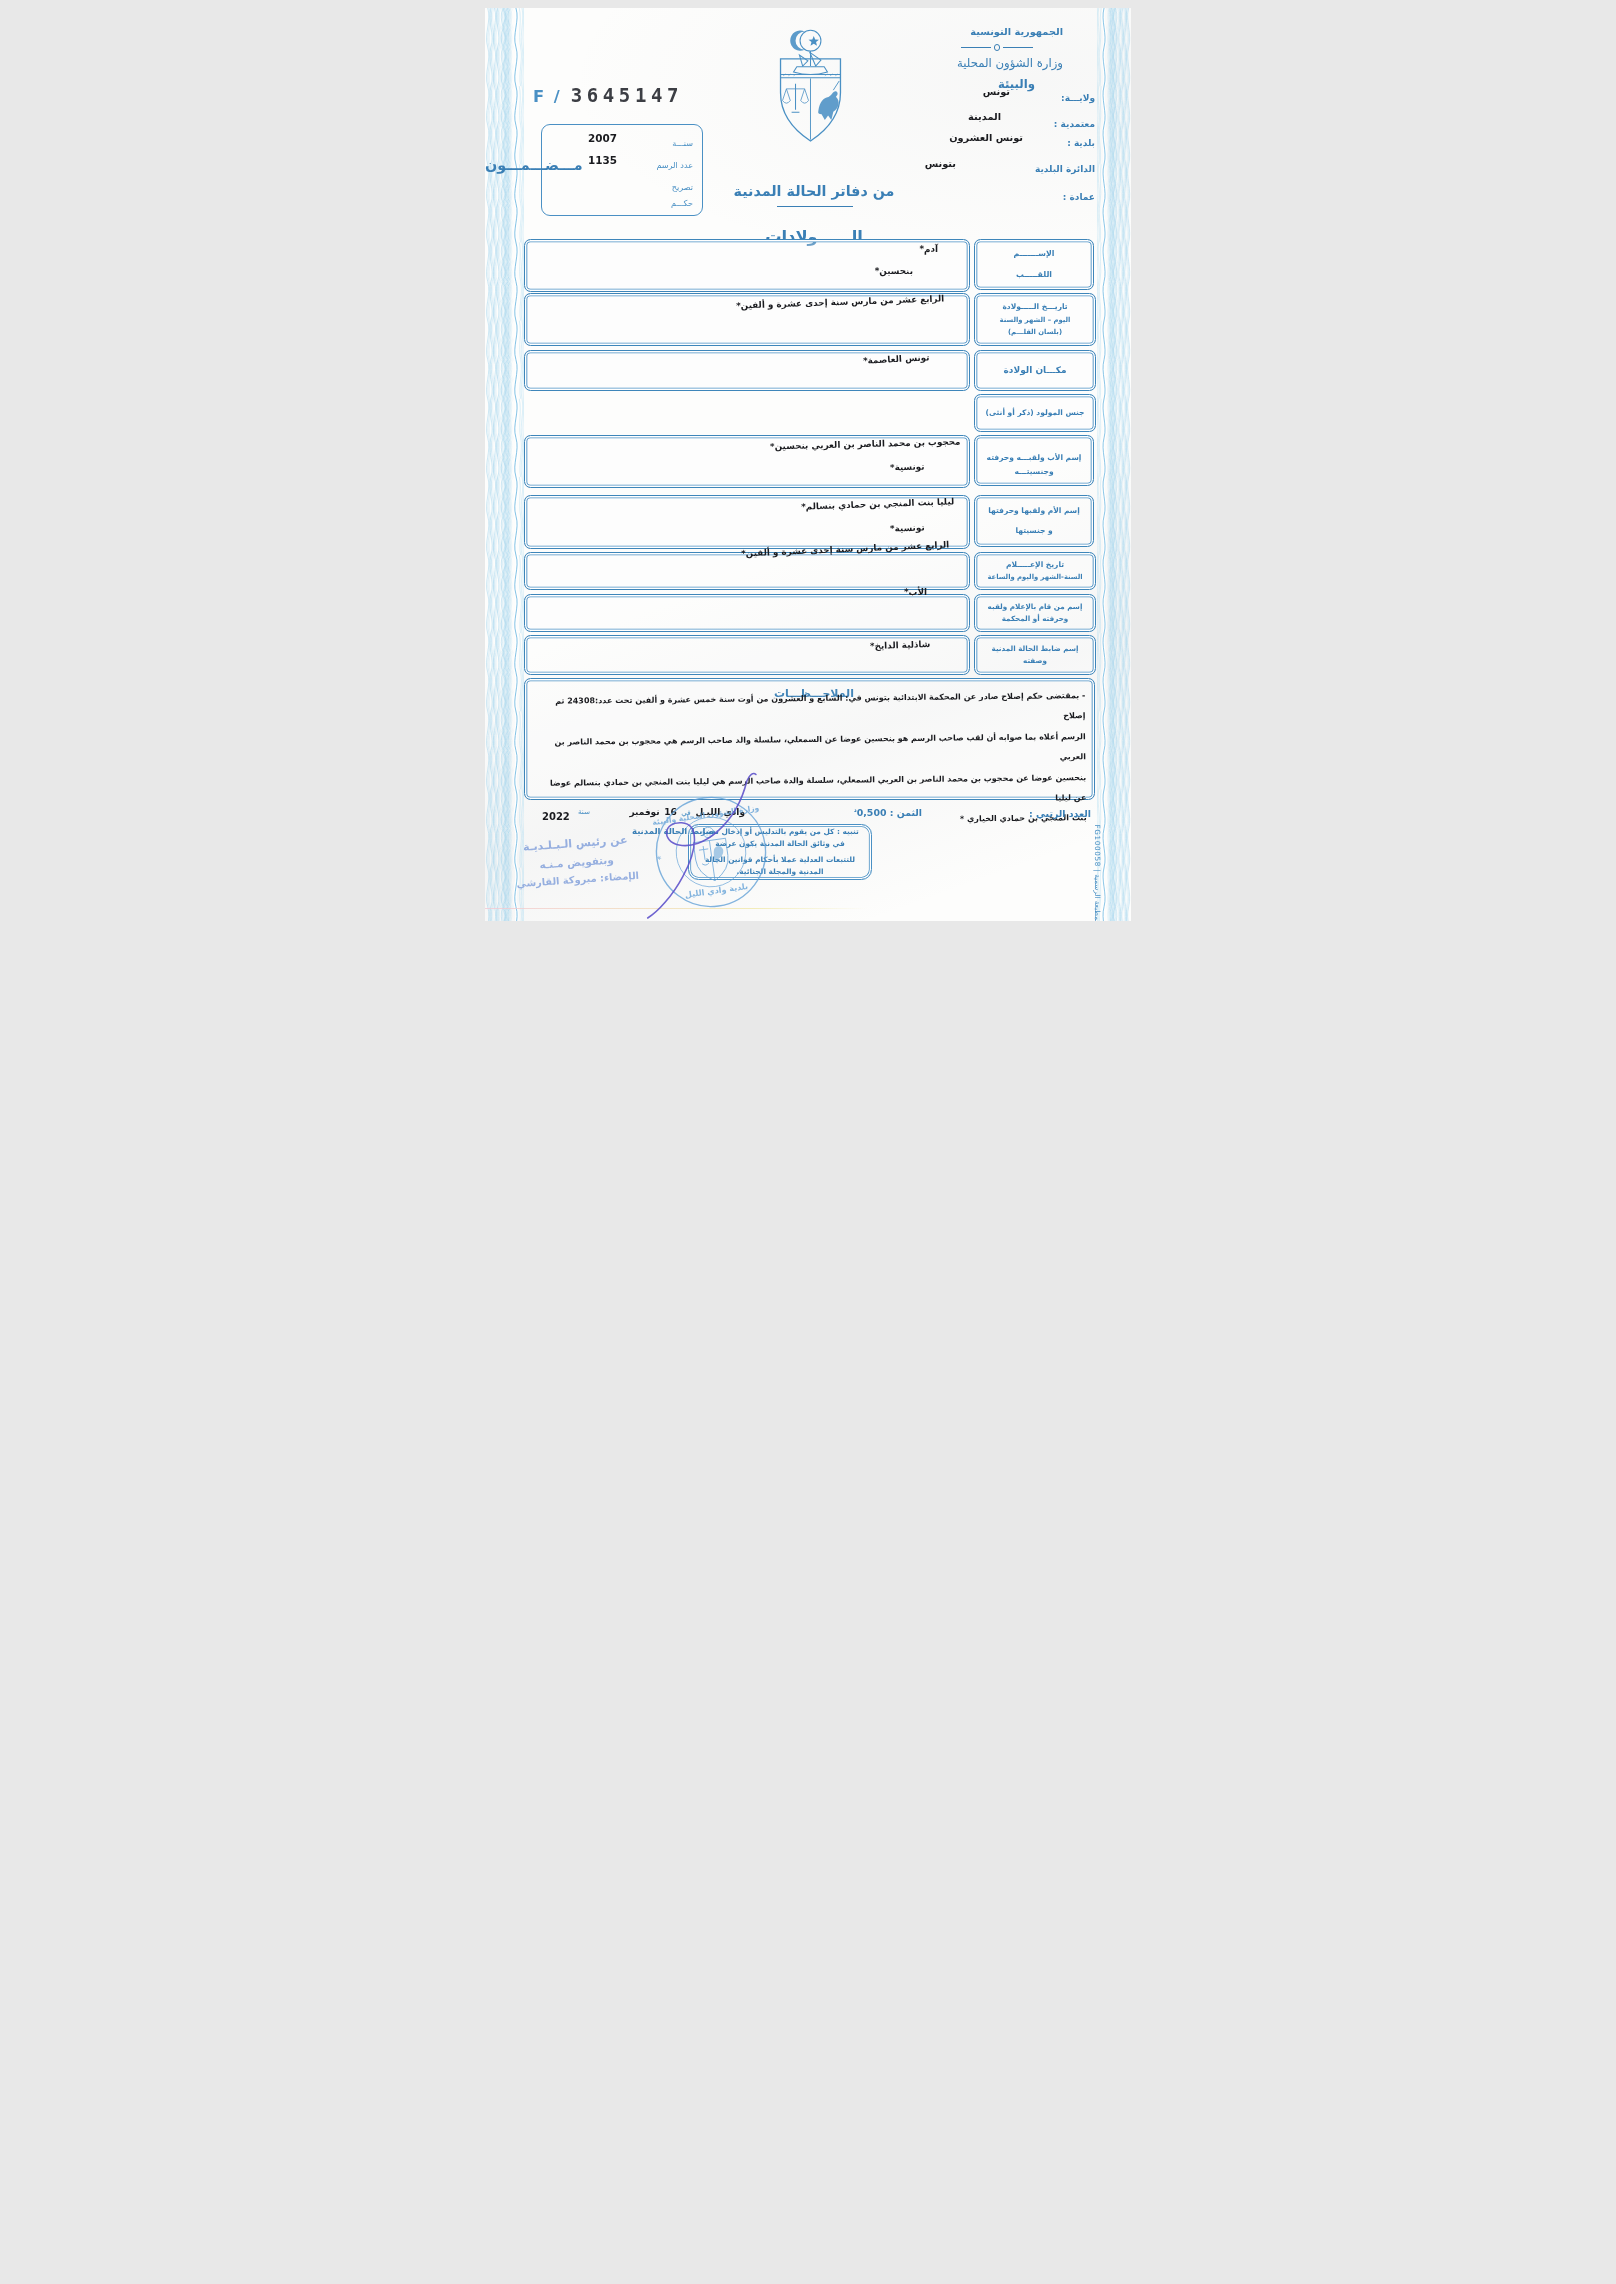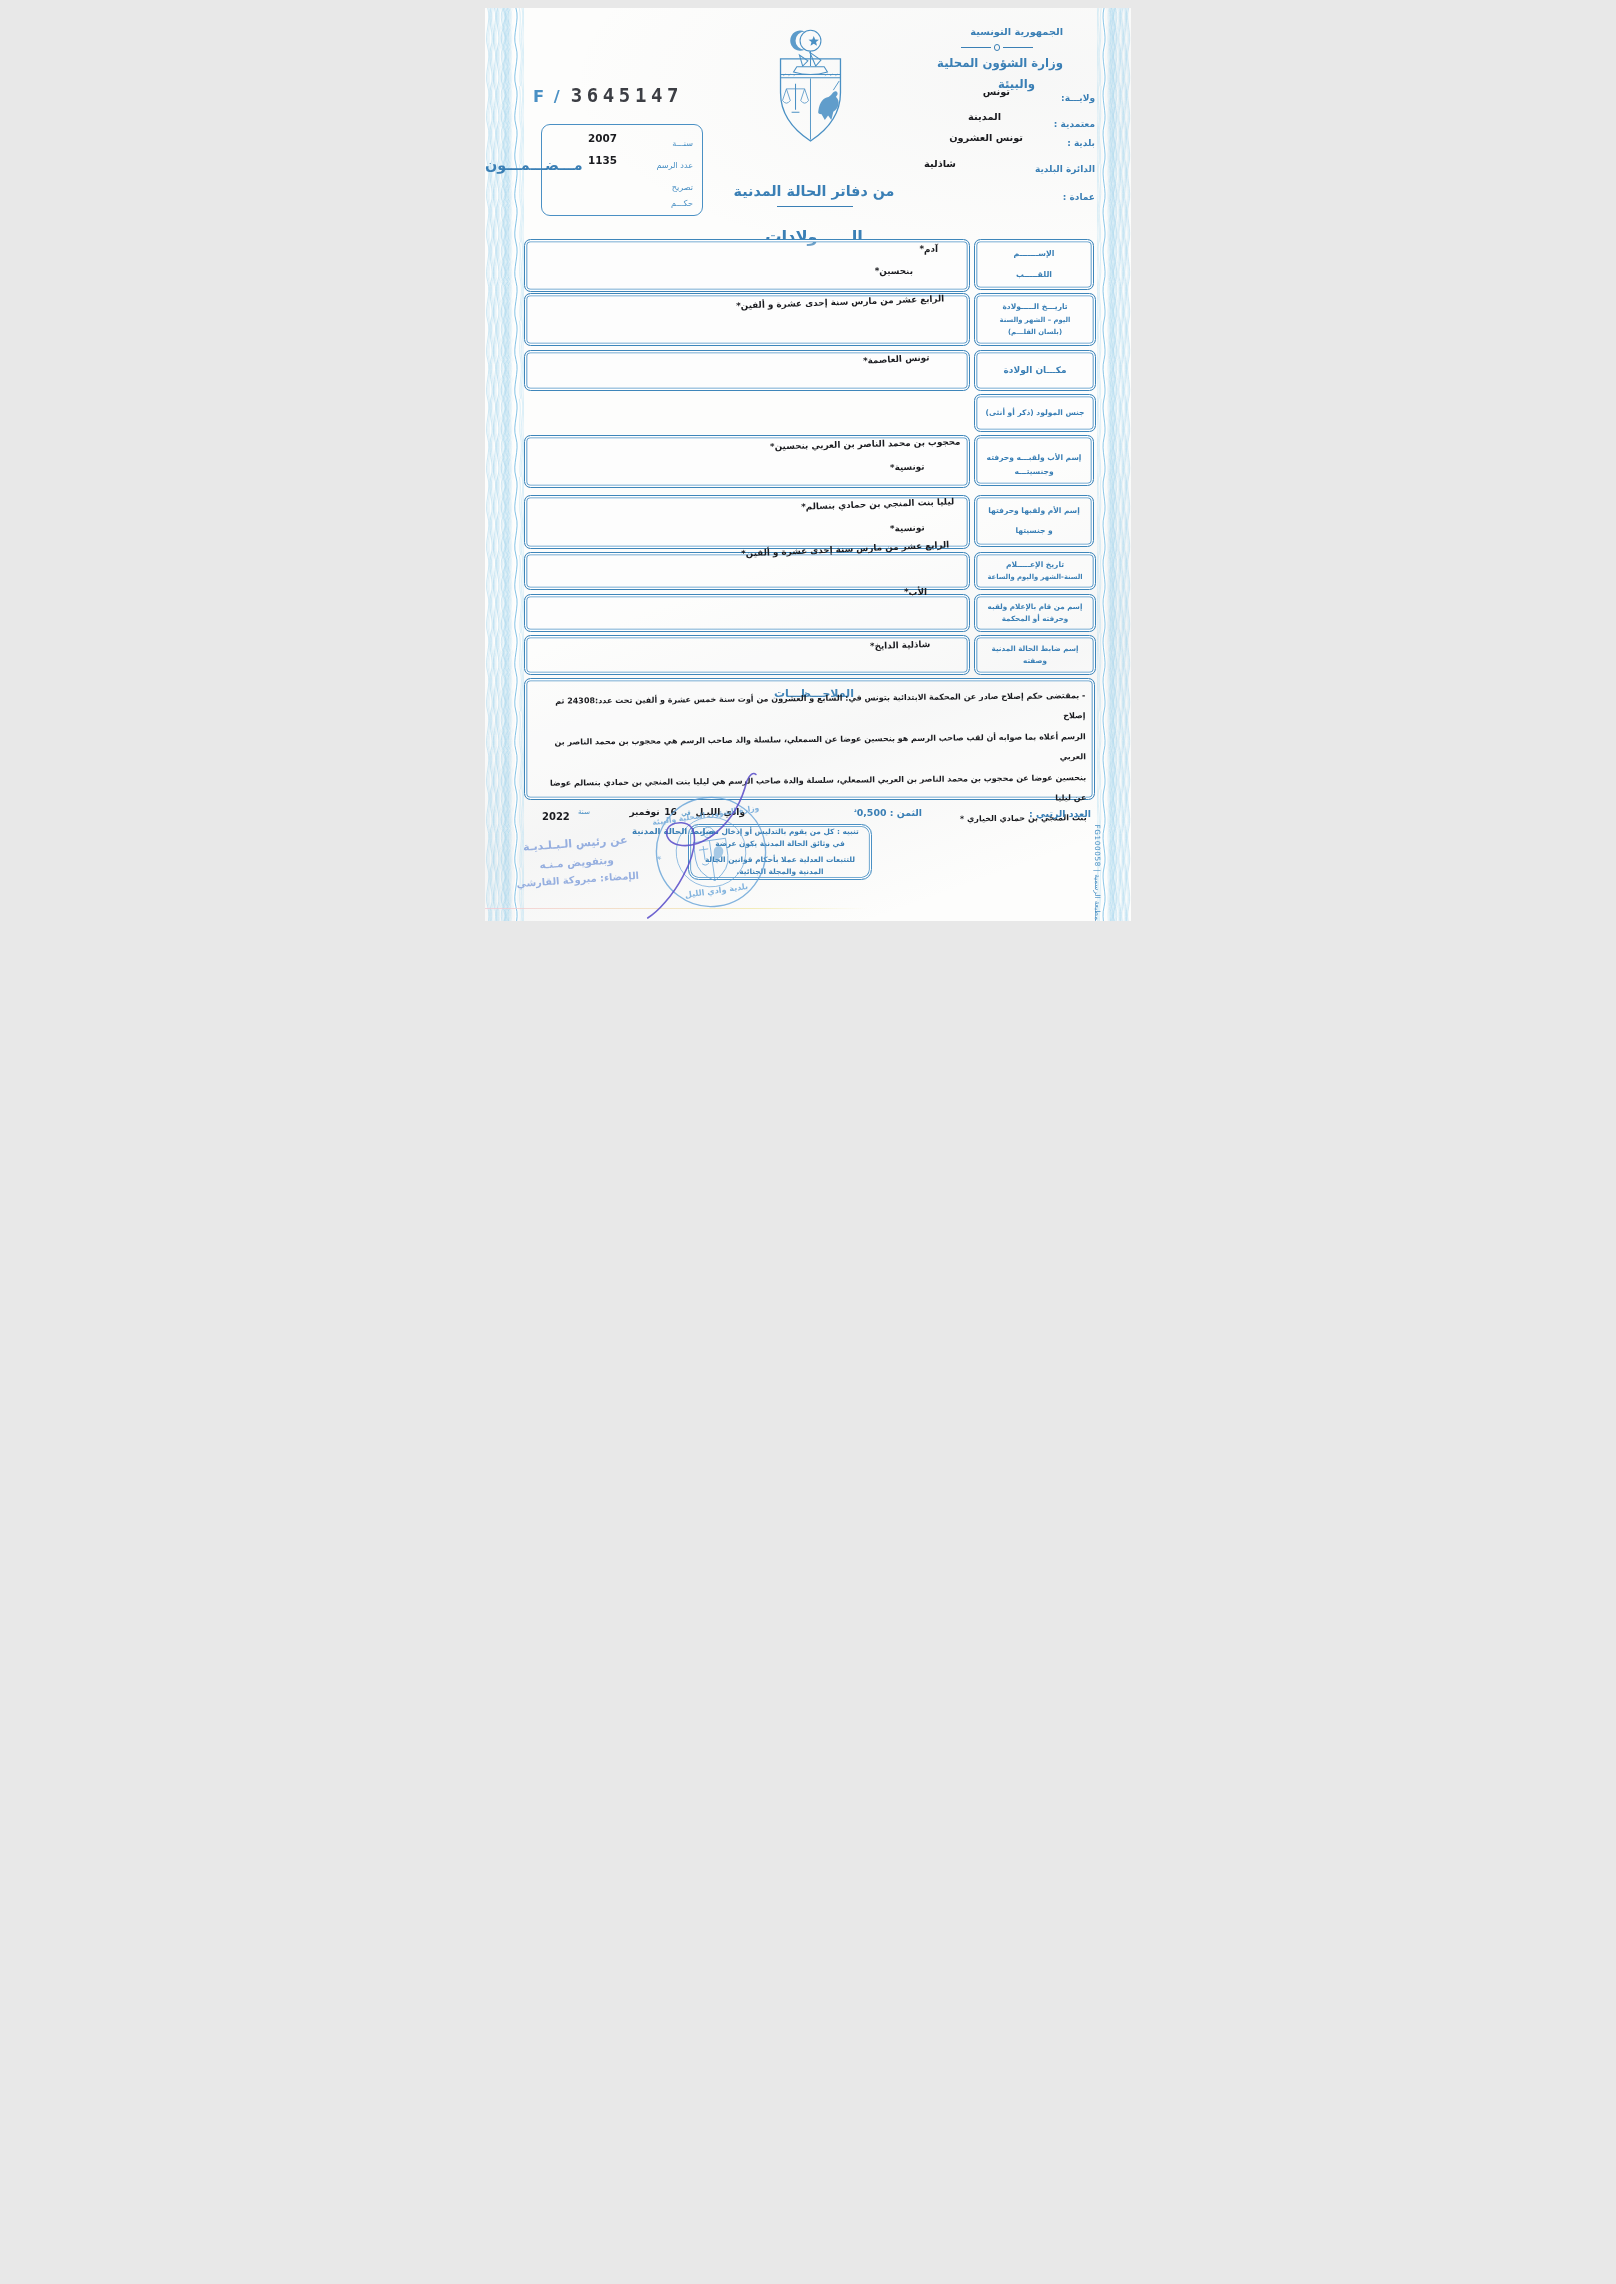--- a/index.html
+++ b/index.html
@@ -21,21 +21,21 @@
   
   .guil{position:absolute;top:0;height:913px;pointer-events:none;}
   .guil.left{left:0;width:39px;}
   .guil.right{right:0;width:34px;transform:scaleX(-1);}
 
   
   .hdr-republic{top:18px;right:68px;font-size:9.8px;font-weight:bold;}
   .hdr-sep{top:36px;right:98px;width:72px;display:flex;align-items:center;gap:2.6px;}
   .hdr-sep .ln{flex:1;height:0.9px;background:#3a7fb5;}
   .hdr-sep .o{width:4.6px;height:4.6px;border:0.9px solid #3a7fb5;border-radius:50%;}
-  .hdr-min1{top:48px;right:68px;font-size:11.7px;font-weight:bold;}
+  .hdr-min1{top:48px;right:68px;font-size:11.7px;font-weight:normal;}
   .hdr-min2{top:69px;right:96px;font-size:11.7px;font-weight:bold;}
   .hfield{font-size:9px;font-weight:bold;}
   .hval{font-size:9.8px;}
 
   
   .serial{top:76px;left:48px;display:flex;align-items:baseline;gap:9px;direction:ltr;}
   .serial .pre{color:#4a90c4;font-size:16.3px;font-weight:bold;letter-spacing:2px;}
   .serial .no{color:#3c3e44;font-family:"DejaVu Sans Mono", monospace;font-size:19px;font-weight:bold;letter-spacing:4.6px;}
 
   
@@ -139,21 +139,21 @@
   <div class="abs blue hfield" style="top:85px;right:36px;">ولايـــة:</div>
   <div class="abs typed hval" style="top:78px;right:121px;">تونس</div>
 
   <div class="abs blue hfield" style="top:111px;right:36px;">معتمدية :</div>
   <div class="abs typed hval" style="top:103px;right:130px;">المدينة</div>
 
   <div class="abs blue hfield" style="top:130px;right:36px;">بلدية :</div>
   <div class="abs typed hval" style="top:124px;right:108px;">تونس العشرون</div>
 
   <div class="abs blue hfield" style="top:156px;right:36px;">الدائرة البلدية</div>
-  <div class="abs typed hval" style="top:150px;right:175px;">شاذلية</div>
+  <div class="abs typed hval" style="top:150px;right:175px;">بتونس</div>
 
   <div class="abs blue hfield" style="top:184px;right:36px;">عمادة :</div>
 
   <div class="abs serial">
     <span class="pre">F /</span>
     <span class="no">3645147</span>
   </div>
 
   <div class="abs regbox">
     <span class="lab" style="top:13px;">سنـــة</span>

